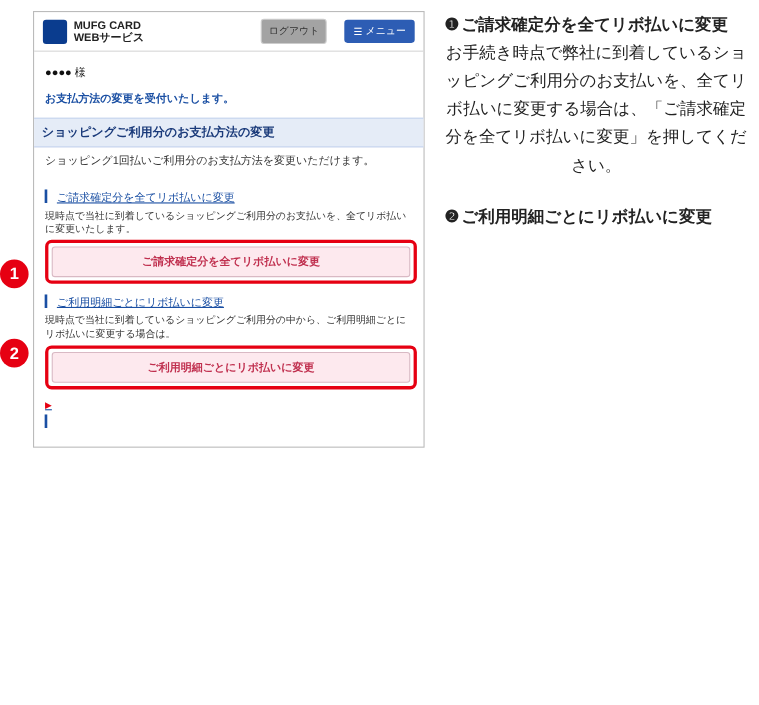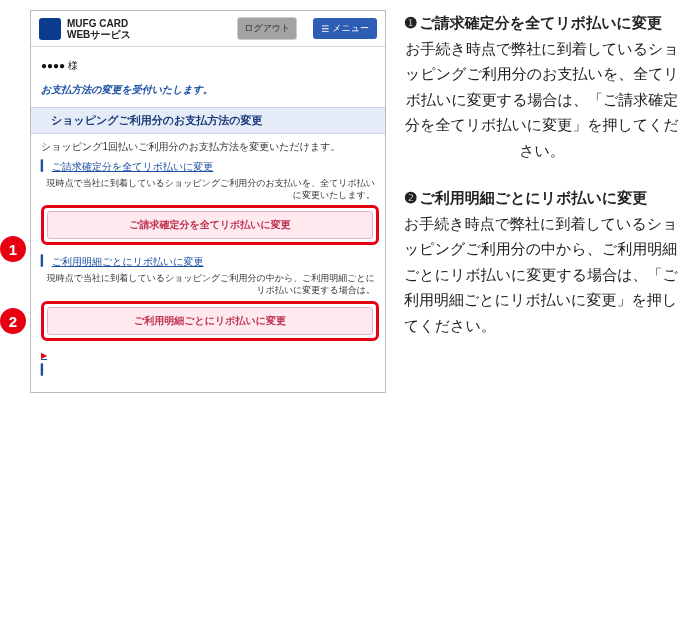--- a/index.html
+++ b/index.html
@@ -70,54 +70,52 @@
       font-size: 16px;
       color: #1a4fa3;
       font-weight: bold;
       margin-bottom: 8px;
     }
     .notice {
       font-size: 10px;
       color: #1a4fa3;
       font-weight: bold;
       margin-bottom: 10px;
-      font-style: italic;
     }
     .section-bar {
       background: #e5ecf7;
       border-top: 1px solid #c7d5ee;
       border-bottom: 1px solid #c7d5ee;
-      padding: 5px 20px;
+      padding: 5px 7px;
       font-size: 11px;
       font-weight: bold;
       color: #1a3a7a;
       margin: 0 -10px 6px;
     }
     .section-note {
       font-size: 10px;
       color: #333;
-      margin-bottom: 6px;
+      margin-bottom: 19px;
       line-height: 1.4;
     }
     .link-line {
       font-size: 10px;
       color: #1a4fa3;
       margin: 4px 0 3px;
       display: flex;
       align-items: flex-start;
       gap: 3px;
     }
     .link-line .bar { color: #1a4fa3; font-weight: bold; }
     .link-line .txt { text-decoration: underline; cursor: pointer; }
     .small-note {
       font-size: 9px;
       color: #333;
       line-height: 1.35;
       margin-bottom: 4px;
-      text-align: right;
     }
     .action-row {
       margin: 4px -10px 10px 0px;
       padding-right: 6px;
     }
     .red-outline {
       border: 3px solid #e60012;
       border-radius: 6px;
       padding: 3px;
       position: relative;
@@ -241,14 +239,13 @@
       <span>ご請求確定分を全てリボ払いに変更</span>
   </div>
   <div class="para">
     <span>お手続き時点で弊社に到着しているショッピングご利用分のお支払いを、全てリボ払いに変更する場合は、「ご請求確定分を全てリボ払いに変更」を押してください。</span><br>
   </div>
 
   <div class="heading block2">
     <span class="num-circle">❷</span>
       <span>ご利用明細ごとにリボ払いに変更</span>
   </div>
-  <div>お手続き時点で弊社に到着しているショッピングご利用分の中から、ご利用明細ごとにリボ払いに変更する場合は、「ご利用明細ごとにリボ払いに変更」を押してください。</div>
 </div>
 
 </body></html>

